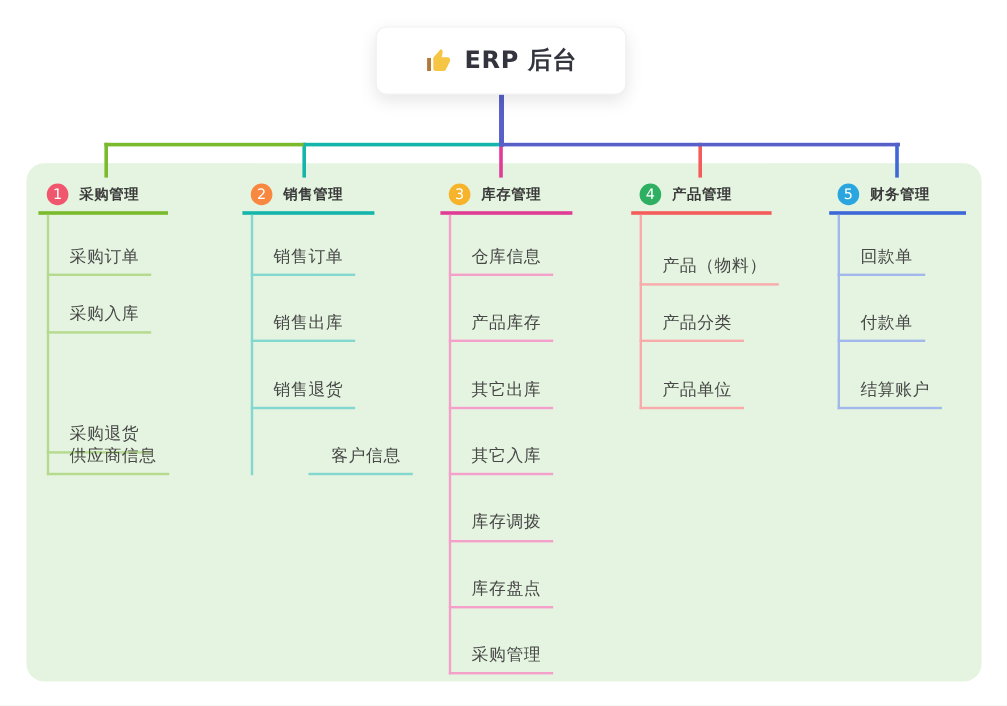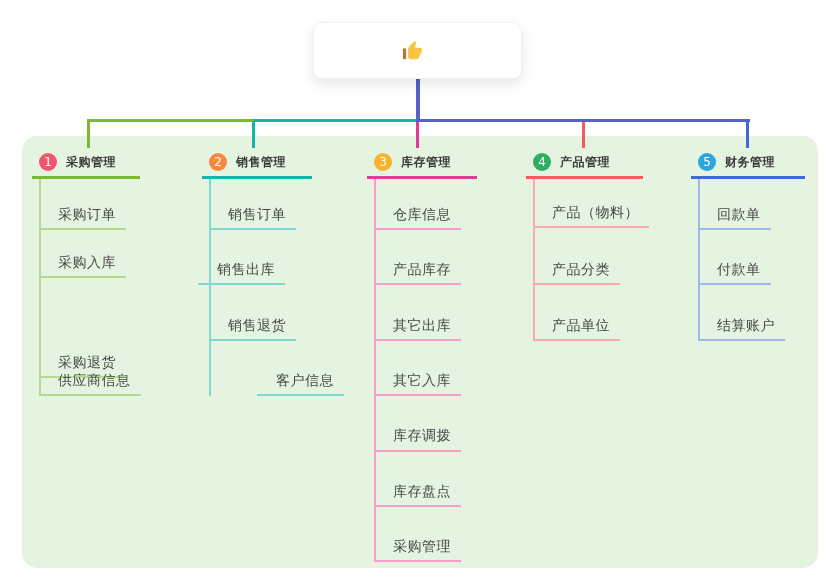--- a/index.html
+++ b/index.html
@@ -66,59 +66,60 @@
       <div class="hseg" style="left: 253px; width: 165px; background: rgb(20, 181, 171);"></div>
       <div class="hseg" style="left: 417px; width: 333px; background: rgb(86, 96, 200);"></div>
       <div class="trunk"></div>
     </div>
 
   <div class="root-card">
     <svg class="thumb" viewBox="0 0 24 24" aria-hidden="true">
       <path id="thumb-cuff" d="M2 21h3.4V9.8H2z" fill="#b07a3c"></path>
       <path id="thumb-hand" d="M22 11c0-1.1-.9-2-2-2h-5.3l.9-4.5c.1-.5-.1-1.05-.45-1.4L14 2 8 8.6c-.38.4-.6.9-.6 1.4v9c0 1.1.9 2 2 2h7.2c.8 0 1.5-.48 1.82-1.2l3.38-7c.12-.25.2-.52.2-.8v-1z" fill="#f6c544"></path>
     </svg>
+    <span class="root-title">ERP 后台</span>
   </div>
 
   <div id="branches">
       <div class="branch-header" style="left: 32px; width: 101px; border-bottom-color: rgb(124, 186, 45);">
         <span class="badge" style="background: rgb(240, 86, 110);">1</span>
         <span class="branch-label">采购管理</span>
       </div>
       <div class="vline" style="left: 39px; top: 179px; height: 217.2px; background: rgb(181, 218, 142);"></div>
       <div class="sub-item" style="left: 39px; top: 200px; border-bottom-color: rgb(181, 218, 142);">采购订单</div>
       <div class="sub-item" style="left: 39px; top: 248px; border-bottom-color: rgb(181, 218, 142);">采购入库</div>
       <div class="sub-item" style="left: 39px; top: 311px; border-bottom-color: rgb(181, 218, 142); margin-top: 37px;">采购退货</div>
       <div class="sub-item" style="left: 39px; top: 366px; border-bottom-color: rgb(181, 218, 142);">供应商信息</div>
       <div class="branch-header" style="left: 202px; width: 103px; border-bottom-color: rgb(20, 181, 171);">
         <span class="badge" style="background: rgb(248, 136, 63);">2</span>
         <span class="branch-label">销售管理</span>
       </div>
       <div class="vline" style="left: 209px; top: 179px; height: 217.2px; background: rgb(130, 216, 209);"></div>
       <div class="sub-item" style="left: 209px; top: 200px; border-bottom-color: rgb(130, 216, 209);">销售订单</div>
-      <div class="sub-item" style="left: 198px; top: 255px; border-bottom-color: rgb(130, 216, 209);">销售出库</div>
+      <div class="sub-item" style="left: 209px; top: 255px; border-bottom-color: rgb(130, 216, 209);">销售出库</div>
       <div class="sub-item" style="left: 209px; top: 311px; border-bottom-color: rgb(130, 216, 209);">销售退货</div>
       <div class="sub-item" style="left: 209px; top: 366px; border-bottom-color: rgb(130, 216, 209); margin-left: 48px;">客户信息</div>
       <div class="branch-header" style="left: 367px; width: 103px; border-bottom-color: rgb(224, 60, 150);">
         <span class="badge" style="background: rgb(247, 179, 42);">3</span>
         <span class="branch-label">库存管理</span>
       </div>
       <div class="vline" style="left: 374px; top: 179px; height: 383.4px; background: rgb(245, 160, 202);"></div>
       <div class="sub-item" style="left: 374px; top: 200px; border-bottom-color: rgb(245, 160, 202);">仓库信息</div>
       <div class="sub-item" style="left: 374px; top: 255px; border-bottom-color: rgb(245, 160, 202);">产品库存</div>
       <div class="sub-item" style="left: 374px; top: 311px; border-bottom-color: rgb(245, 160, 202);">其它出库</div>
       <div class="sub-item" style="left: 374px; top: 366px; border-bottom-color: rgb(245, 160, 202);">其它入库</div>
       <div class="sub-item" style="left: 374px; top: 422px; border-bottom-color: rgb(245, 160, 202); font-family: Liberation Serif, serif;">库存调拨</div>
       <div class="sub-item" style="left: 374px; top: 477px; border-bottom-color: rgb(245, 160, 202);">库存盘点</div>
       <div class="sub-item" style="left: 374px; top: 532px; border-bottom-color: rgb(245, 160, 202);">采购管理</div>
       <div class="branch-header" style="left: 526px; width: 110px; border-bottom-color: rgb(244, 92, 92);">
         <span class="badge" style="background: rgb(46, 175, 98);">4</span>
         <span class="branch-label">产品管理</span>
       </div>
       <div class="vline" style="left: 533px; top: 179px; height: 161.8px; background: rgb(249, 171, 171);"></div>
-      <div class="sub-item" style="left: 533px; top: 198px; border-bottom-color: rgb(249, 171, 171);">产品（物料）</div>
+      <div class="sub-item" style="left: 533px; top: 208px; border-bottom-color: rgb(249, 171, 171);">产品（物料）</div>
       <div class="sub-item" style="left: 533px; top: 255px; border-bottom-color: rgb(249, 171, 171);">产品分类</div>
       <div class="sub-item" style="left: 533px; top: 311px; border-bottom-color: rgb(249, 171, 171);">产品单位</div>
       <div class="branch-header" style="left: 691px; width: 107px; border-bottom-color: rgb(62, 104, 216);">
         <span class="badge" style="background: rgb(41, 166, 224);">5</span>
         <span class="branch-label">财务管理</span>
       </div>
       <div class="vline" style="left: 698px; top: 179px; height: 161.8px; background: rgb(162, 184, 236);"></div>
       <div class="sub-item" style="left: 698px; top: 200px; border-bottom-color: rgb(162, 184, 236);">回款单</div>
       <div class="sub-item" style="left: 698px; top: 255px; border-bottom-color: rgb(162, 184, 236);">付款单</div>
       <div class="sub-item" style="left: 698px; top: 311px; border-bottom-color: rgb(162, 184, 236);">结算账户</div>

